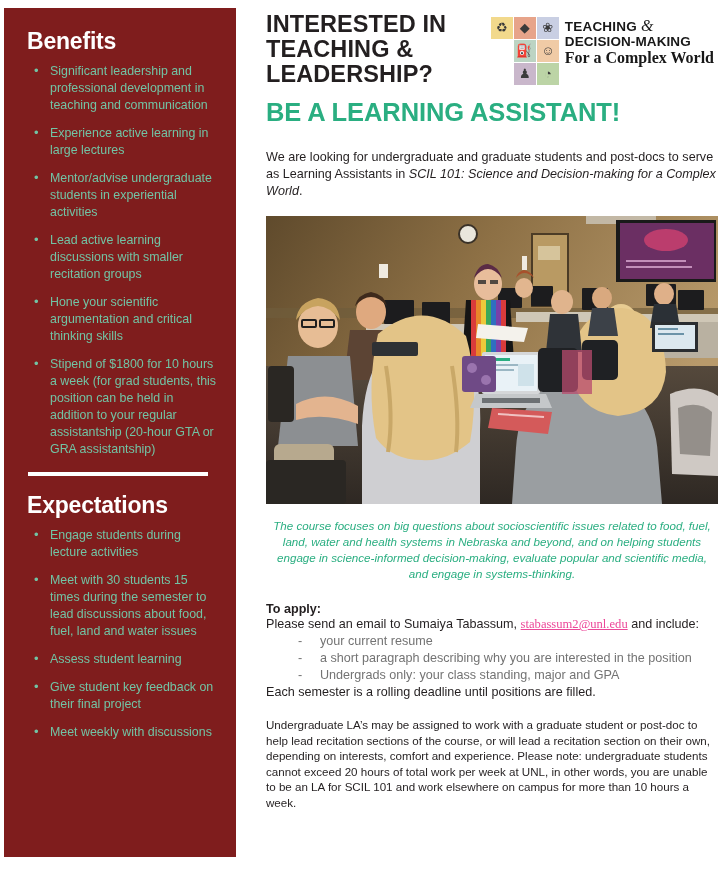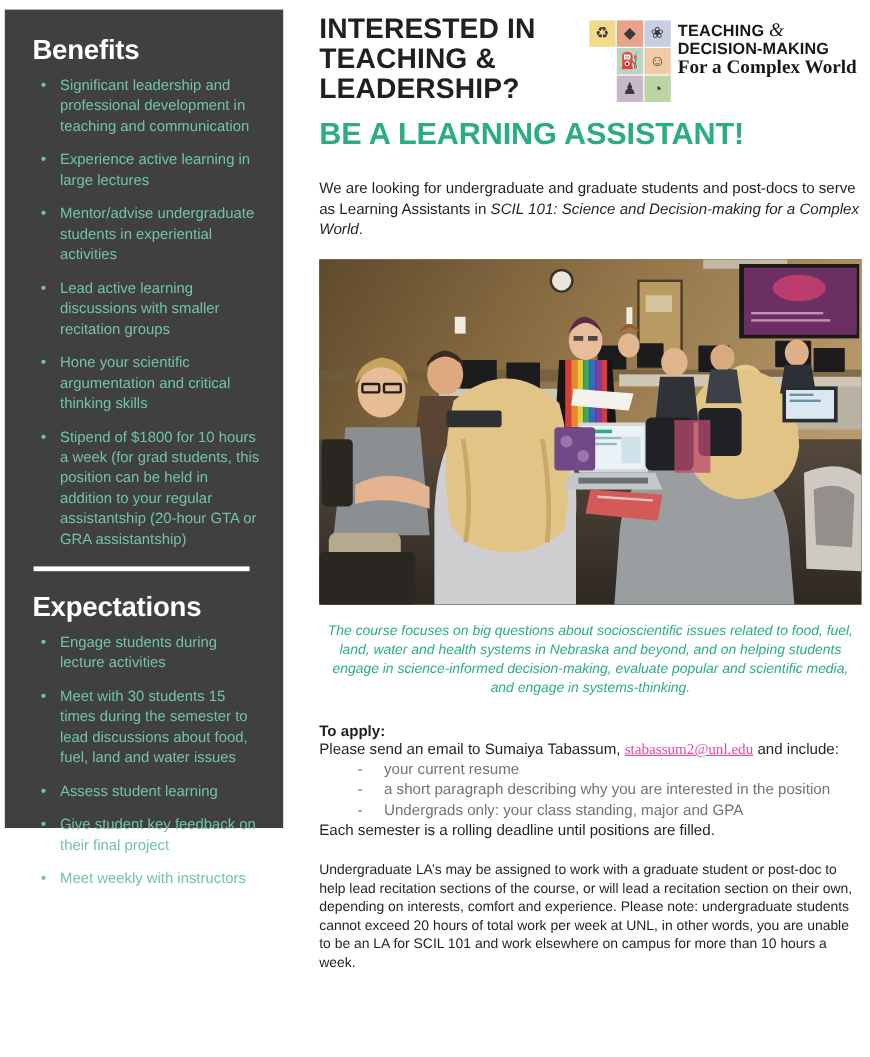--- a/index.html
+++ b/index.html
@@ -14,22 +14,22 @@
     font-family: "Liberation Sans", sans-serif;
     overflow: hidden;
   }
 
   
   .sidebar {
     position: absolute;
     left: 4px;
     top: 8px;
     width: 232px;
-    height: 682px;
-    background: #404040;
+    height: 849px;
+    background: #7f1d1d;
     box-sizing: border-box;
     padding: 16px 18px 10px 18px;
   }
   .side-heading {
     color: #ffffff;
     font-size: 23px;
     font-weight: bold;
     letter-spacing: -0.2px;
     margin: 4px 0 8px 5px;
     font-family: "Liberation Sans", sans-serif;
@@ -245,21 +245,21 @@
   </ul>
 
   <div class="side-divider"></div>
 
   <h2 class="side-heading">Expectations</h2>
   <ul class="side-list">
     <li>Engage students during lecture activities</li>
     <li>Meet with 30 students 15 times during the semester to lead discussions about food, fuel, land and water issues</li>
     <li>Assess student learning</li>
     <li>Give student key feedback on their final project</li>
-    <li>Meet weekly with instructors</li>
+    <li>Meet weekly with discussions</li>
   </ul>
 </aside>
 
 <main class="main">
 
   <div class="header-row">
     <div class="title-block">
       <div class="title-main">INTERESTED IN</div>
       <div class="title-main">TEACHING &amp;</div>
       <div class="title-main">LEADERSHIP?</div>

